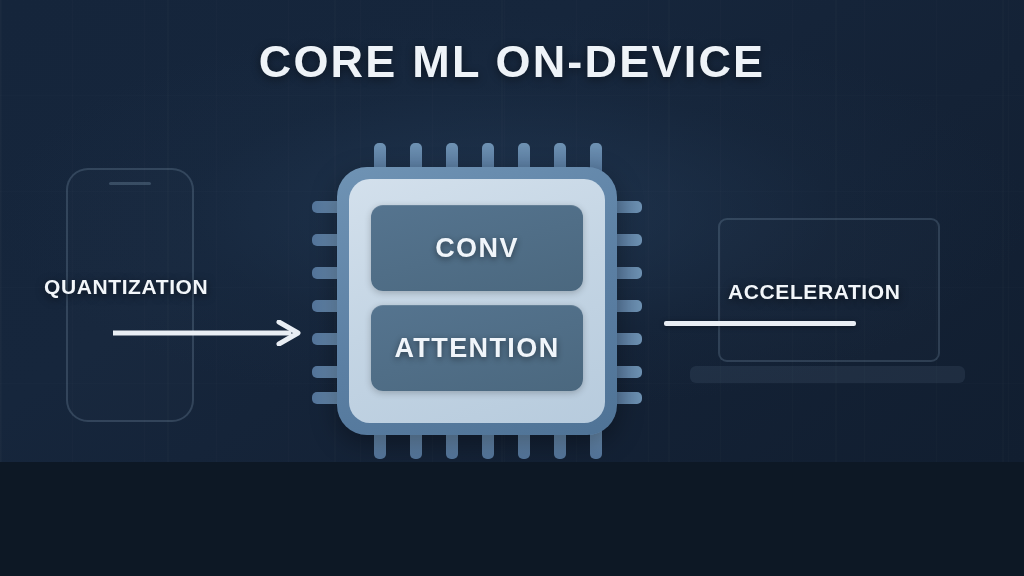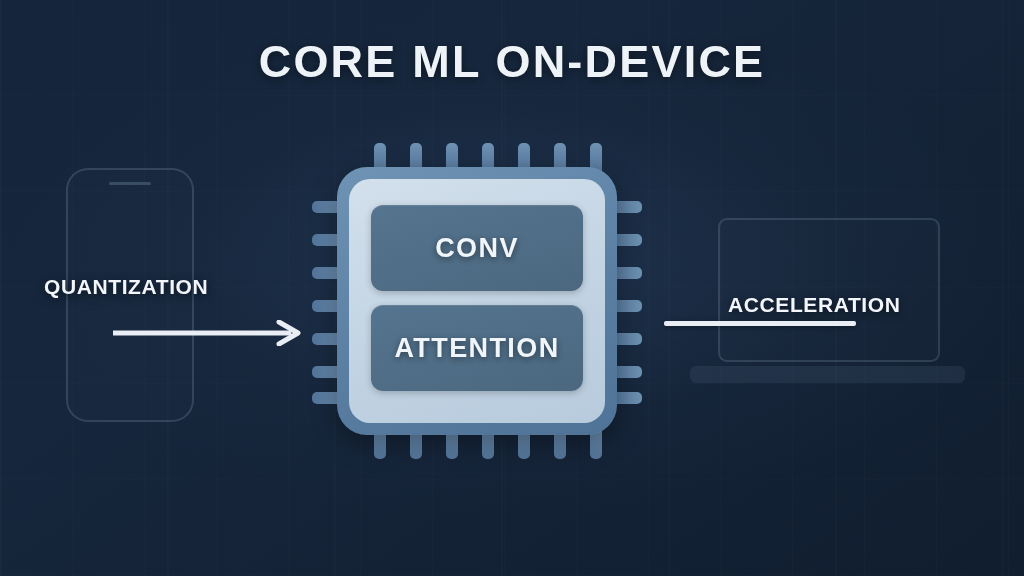--- a/index.html
+++ b/index.html
@@ -7,21 +7,21 @@
     padding: 0;
     background: #0d1825;
   }
   body {
     font-family: "Liberation Sans", sans-serif;
   }
 
   #stage {
     position: relative;
     width: 1024px;
-    height: 576px;
+    height: 462px;
     overflow: hidden;
     background:
       radial-gradient(ellipse 70% 60% at 50% 46%, rgba(40,66,96,0.55) 0%, rgba(28,48,72,0.22) 45%, rgba(0,0,0,0) 72%),
       linear-gradient(145deg, #15253b 0%, #16263c 35%, #142236 65%, #111e30 100%);
   }
 
   
   #texture {
     position: absolute;
     inset: 0;
@@ -102,21 +102,21 @@
   .edge-label {
     position: absolute;
     font-size: 21px;
     font-weight: bold;
     letter-spacing: 0.6px;
     color: #f2f6fa;
     text-shadow: 0 2px 8px rgba(0,0,0,0.55);
     white-space: nowrap;
   }
   #label-quantization { left: 44px; top: 275px; }
-  #label-acceleration { left: 728px; top: 293px; }
+  #label-acceleration { left: 728px; top: 280px; }
 
   
   #arrow-left {
     position: absolute;
     left: 113px;
     top: 320px;
     width: 192px;
     height: 26px;
   }
   #line-right {

